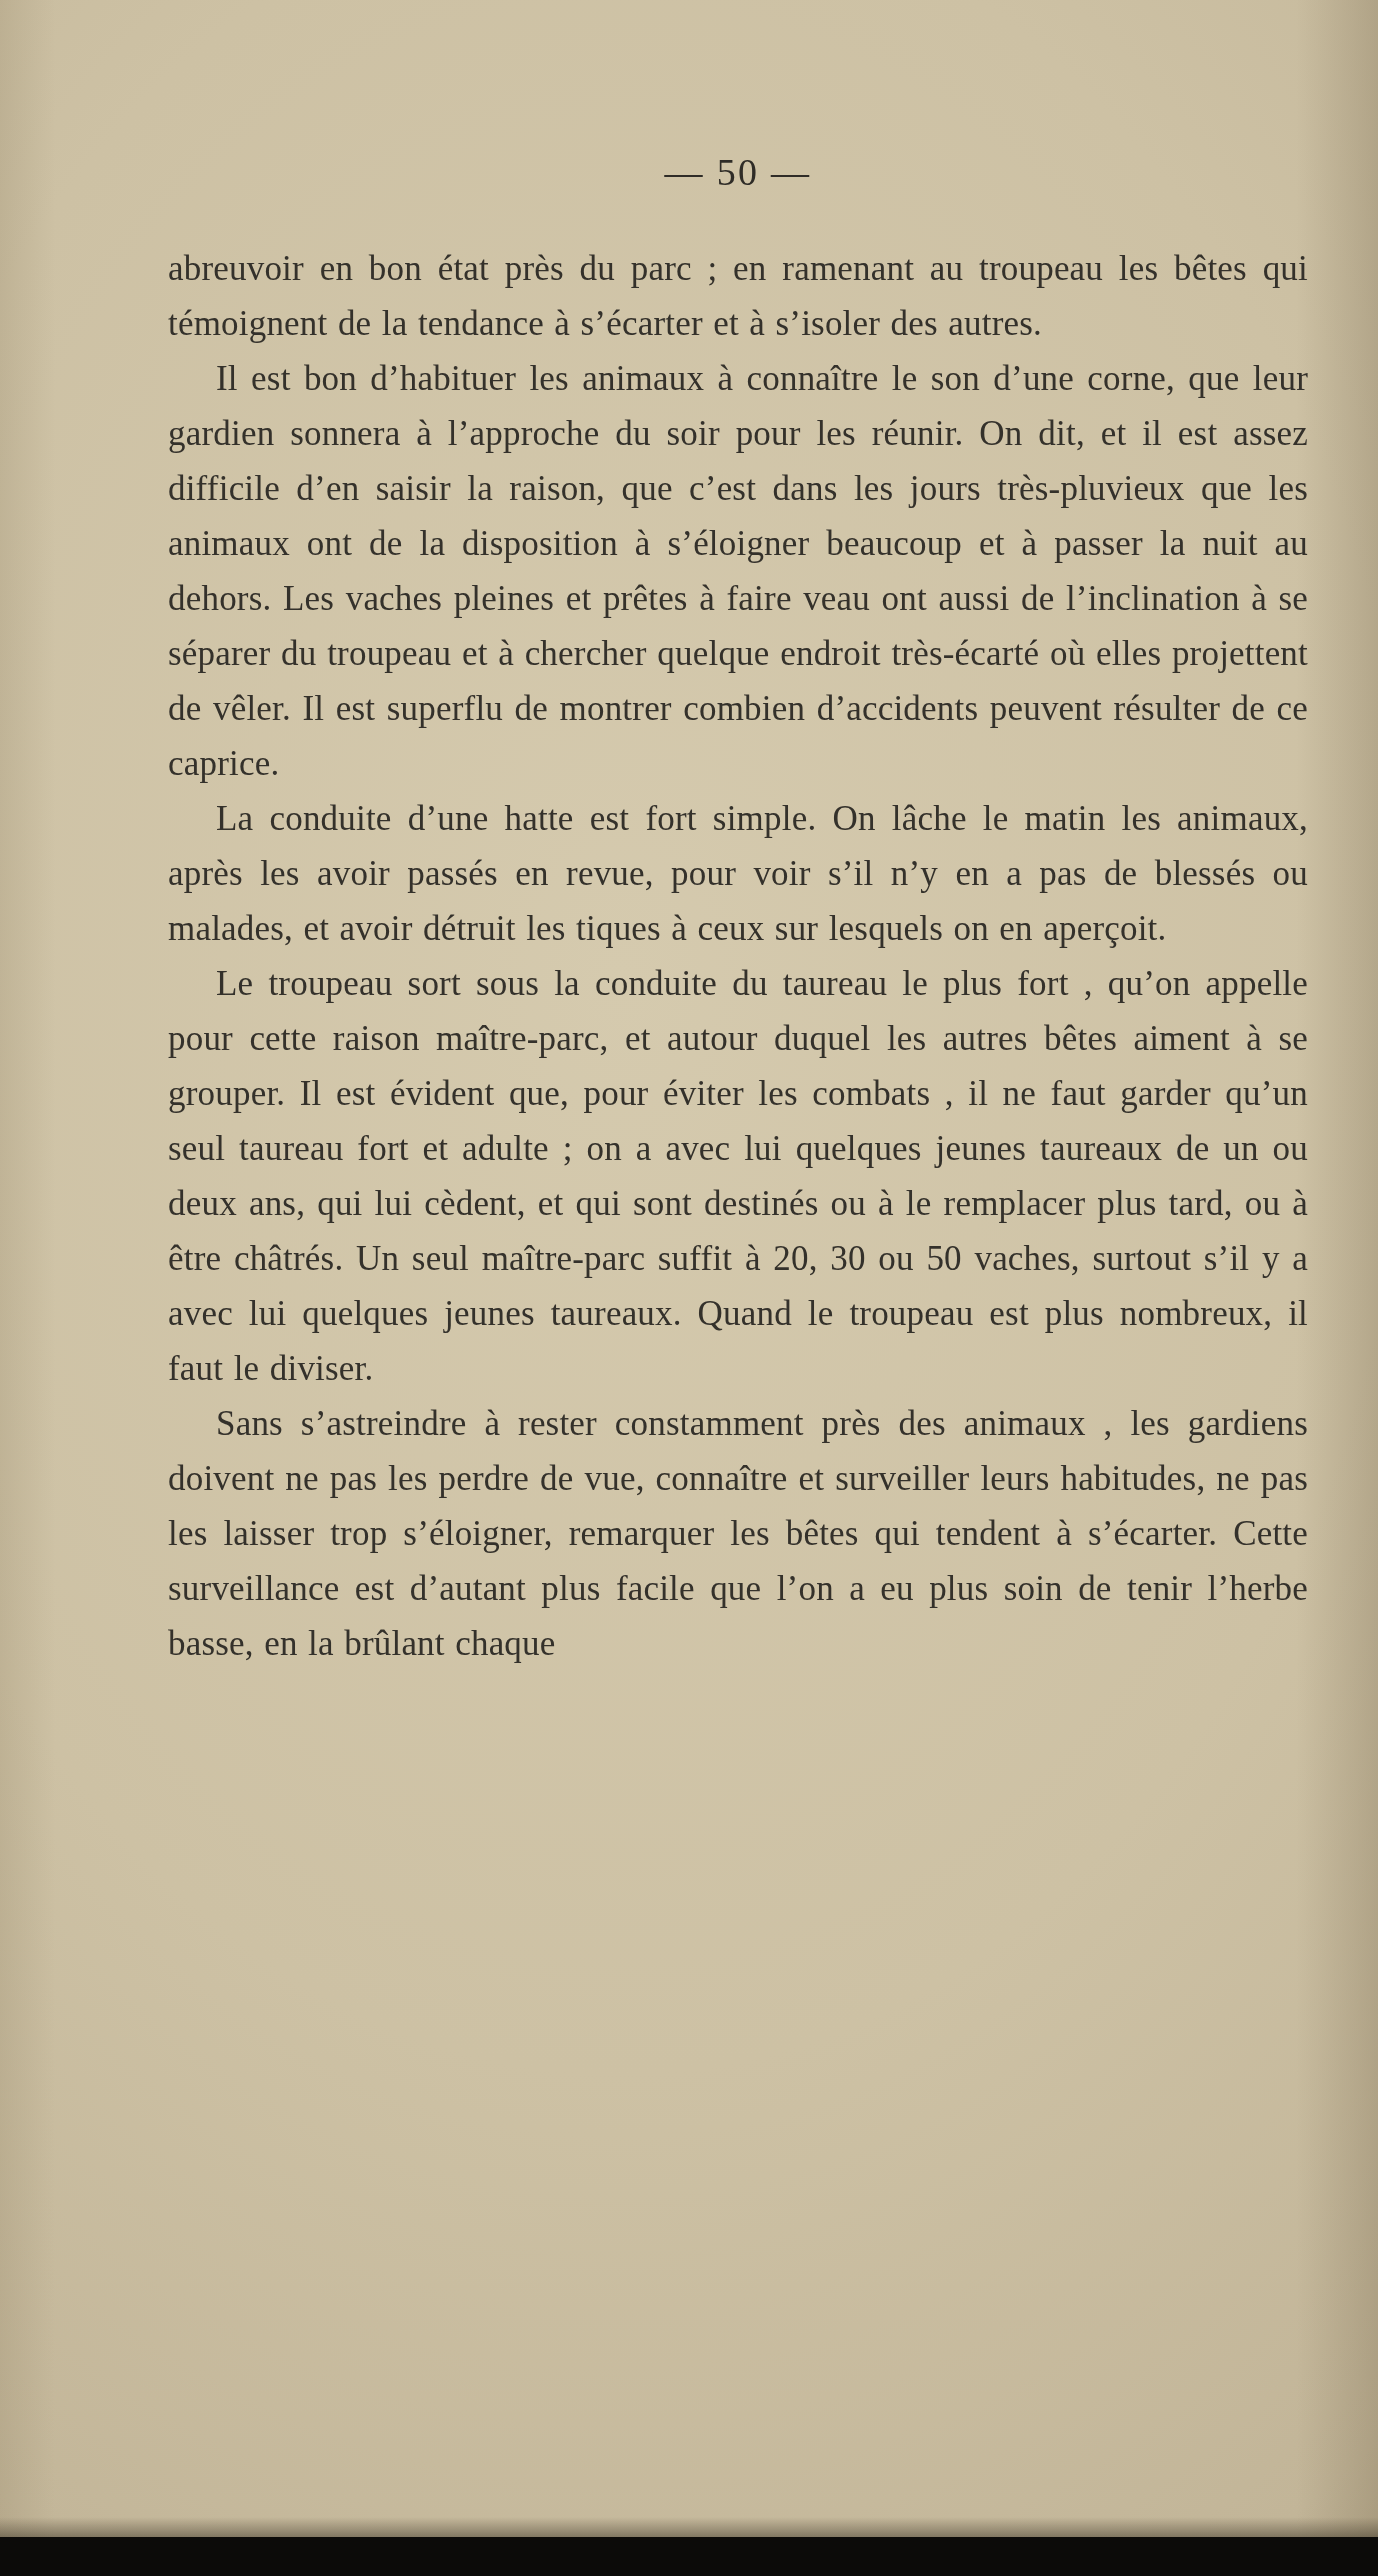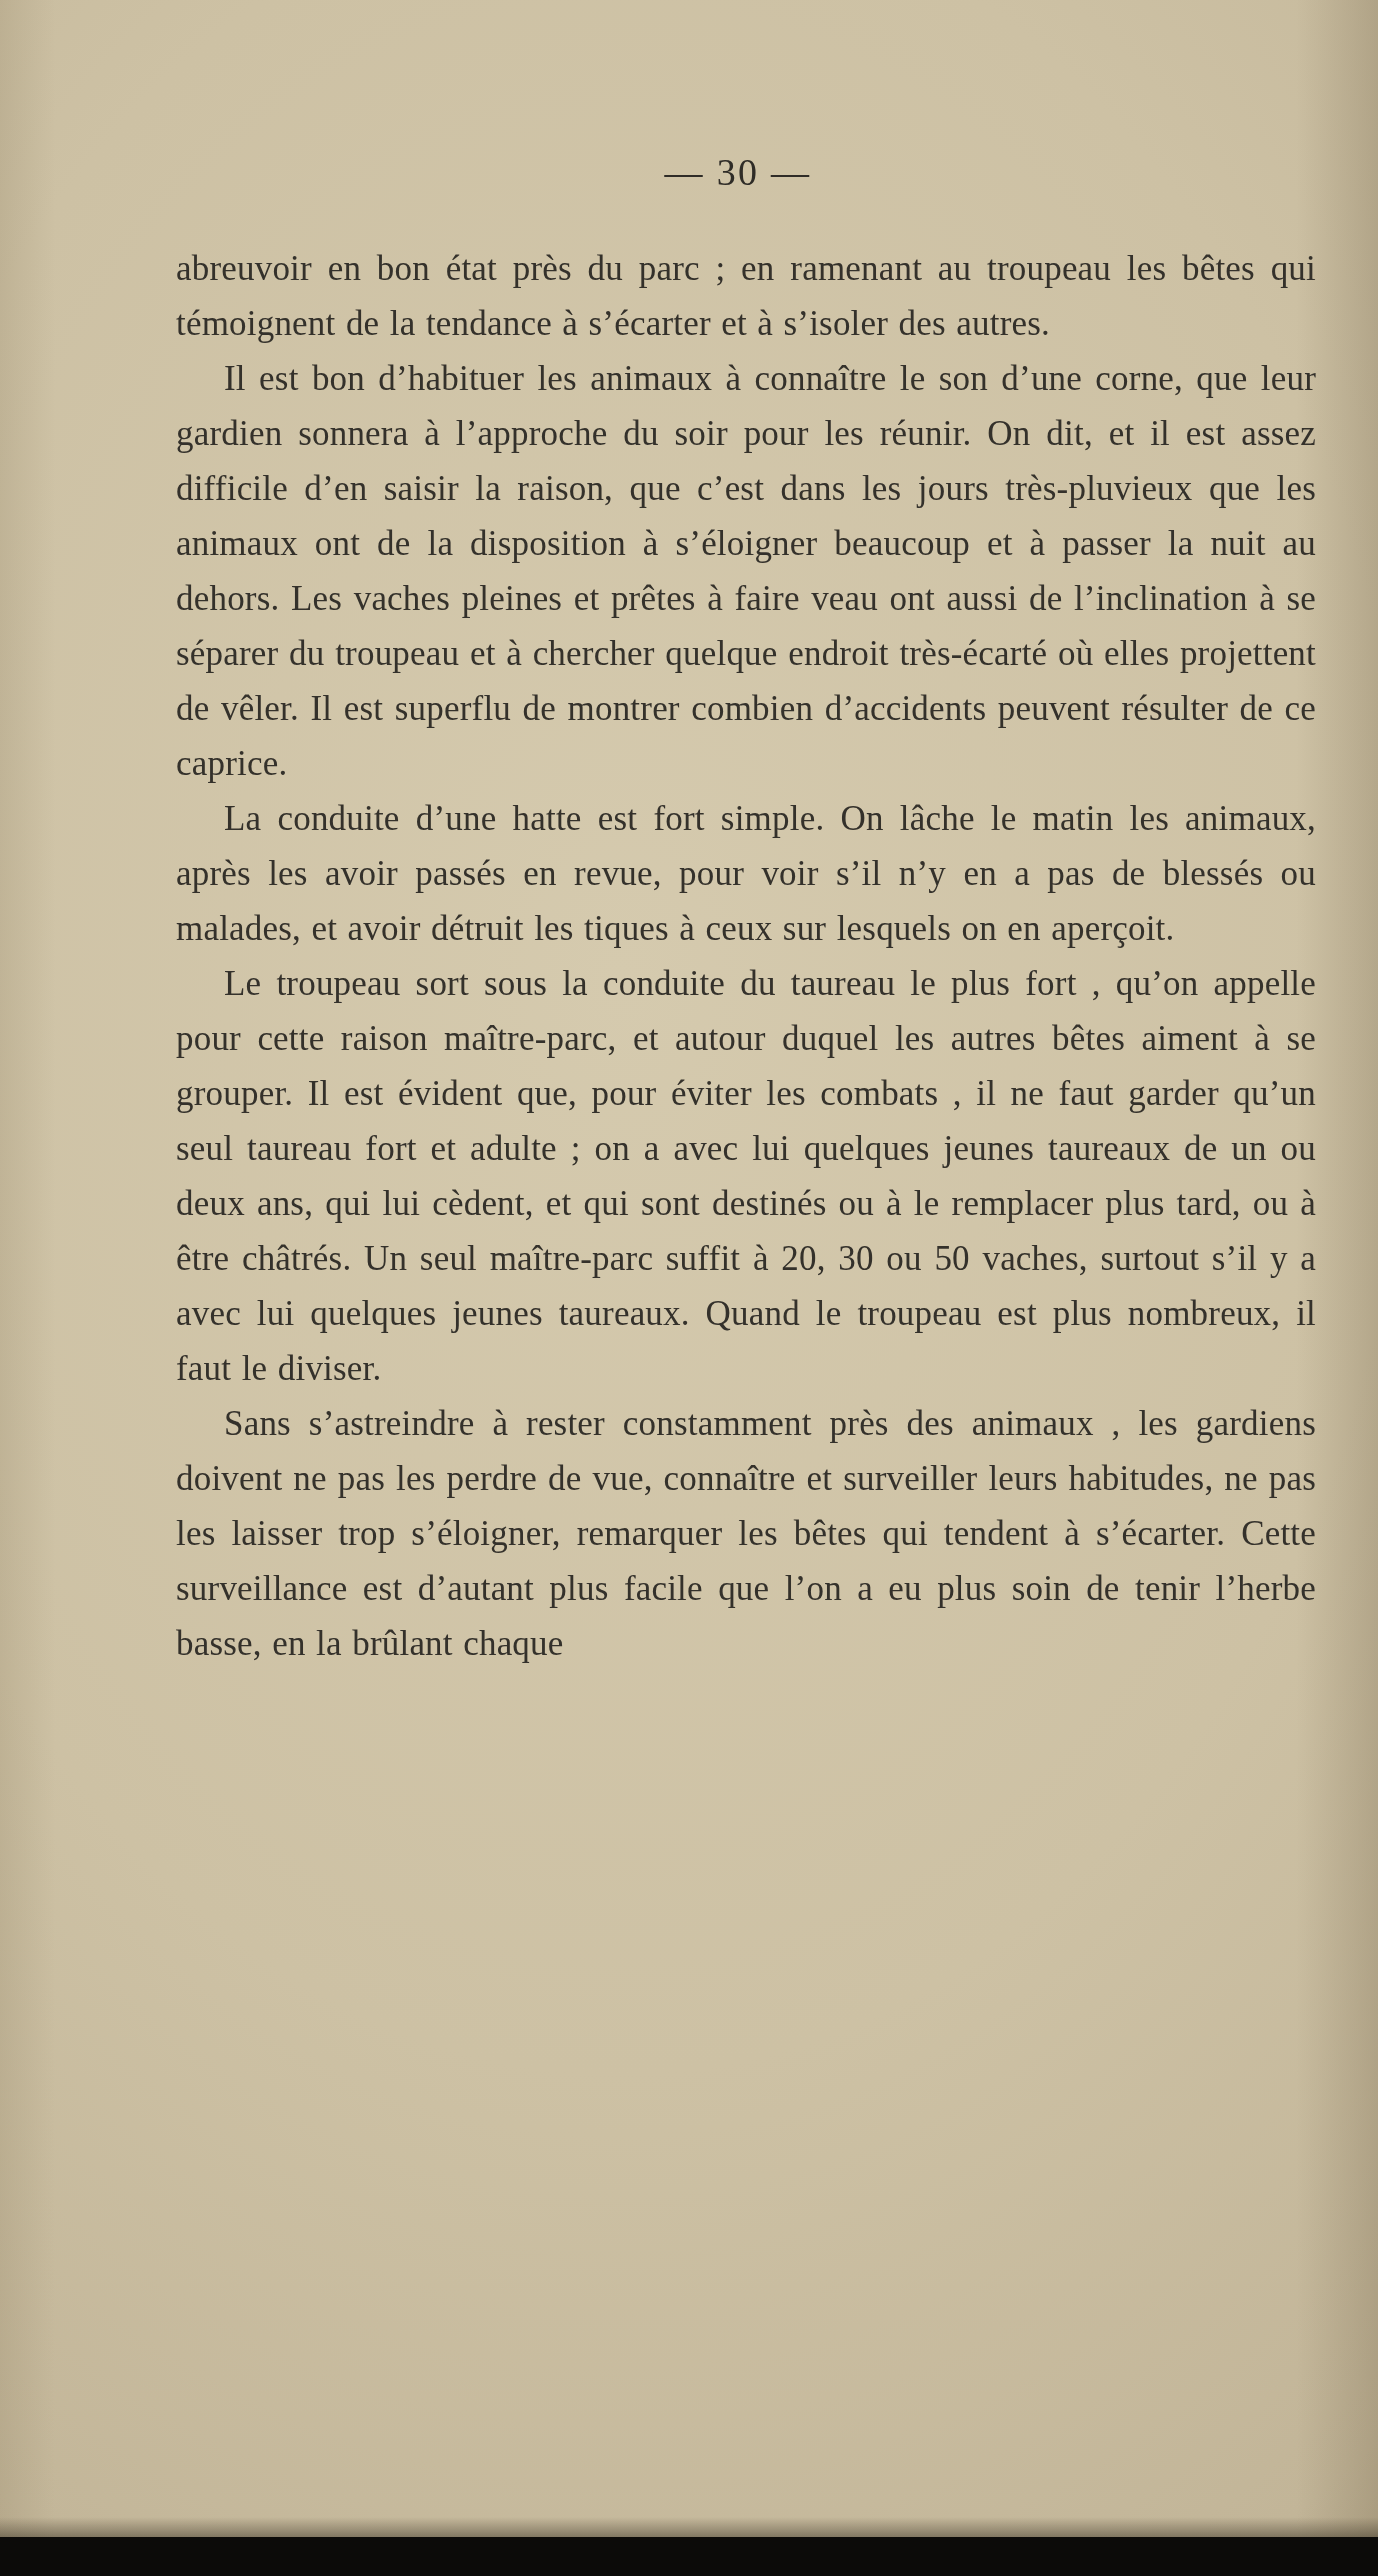--- a/index.html
+++ b/index.html
@@ -35,21 +35,20 @@
   .text-block {
     position: absolute;
     top: 241px;
     left: 168px;
     width: 1140px;
     font-size: 35px;
     line-height: 55px;
     text-align: justify;
     letter-spacing: 0.2px;
     word-spacing: 1.5px;
-    margin-left: 8px;
   }
   .para {
     margin: 0;
     padding: 0;
     text-indent: 0;
   }
   .para.indent {
     text-indent: 48px;
   }
   .italic {
@@ -69,21 +68,21 @@
     top: -19.7px;
     width: 100%;
     height: 19.7px;
     background: linear-gradient(180deg, rgba(60,52,38,0) 0%, rgba(50,43,30,0.45) 100%);
   }
 </style>
 </head>
 <body>
 
 <div class="page">
-  <div class="page-number">— 30 —</div>
+  <div class="page-number">— 50 —</div>
 
   <div class="text-block">
       <p class="para"><span>abreuvoir en bon état près du parc ; en ramenant au troupeau les bêtes qui témoignent de la tendance à s’écarter et à s’isoler des autres.</span></p>
       <p class="para indent"><span>Il est bon d’habituer les animaux à connaître le son d’une corne, que leur gardien sonnera à l’approche du soir pour les réunir. On dit, et il est assez difficile d’en saisir la raison, que c’est dans les jours très-pluvieux que les animaux ont de la disposition à s’éloigner beaucoup et à passer la nuit au dehors. Les vaches pleines et prêtes à faire veau ont aussi de l’inclination à se séparer du troupeau et à chercher quelque endroit très-écarté où elles projettent de vêler. Il est superflu de montrer combien d’accidents peuvent résulter de ce caprice.</span></p>
       <p class="para indent"><span>La conduite d’une hatte est fort simple. On lâche le matin les animaux, après les avoir passés en revue, pour voir s’il n’y en a pas de blessés ou malades, et avoir détruit les tiques à ceux sur lesquels on en aperçoit.</span></p>
       <p class="para indent"><span>Le troupeau sort sous la conduite du taureau le plus fort , qu’on appelle pour cette raison </span><span class="italic">maître-parc,</span><span> et autour duquel les autres bêtes aiment à se grouper. Il est évident que, pour éviter les combats , il ne faut garder qu’un seul taureau fort et adulte ; on a avec lui quelques jeunes taureaux de un ou deux ans, qui lui cèdent, et qui sont destinés ou à le remplacer plus tard, ou à être châtrés. Un seul maître-parc suffit à 20, 30 ou 50 vaches, surtout s’il y a avec lui quelques jeunes taureaux. Quand le troupeau est plus nombreux, il faut le diviser.</span></p>
       <p class="para indent"><span>Sans s’astreindre à rester constamment près des animaux , les gardiens doivent ne pas les perdre de vue, connaître et surveiller leurs habitudes, ne pas les laisser trop s’éloigner, remarquer les bêtes qui tendent à s’écarter. Cette surveillance est d’autant plus facile que l’on a eu plus soin de tenir l’herbe basse, en la brûlant chaque</span></p>
     </div>
 
   <div class="scan-edge-bottom"></div>

